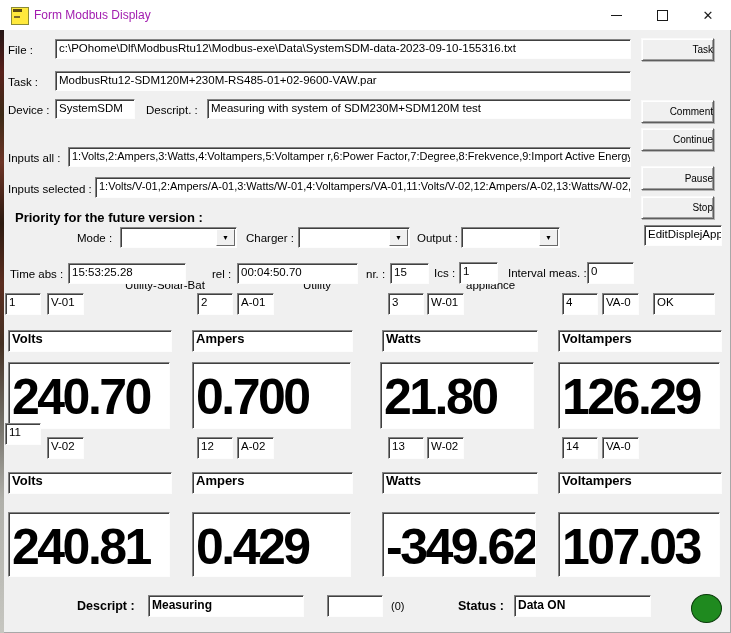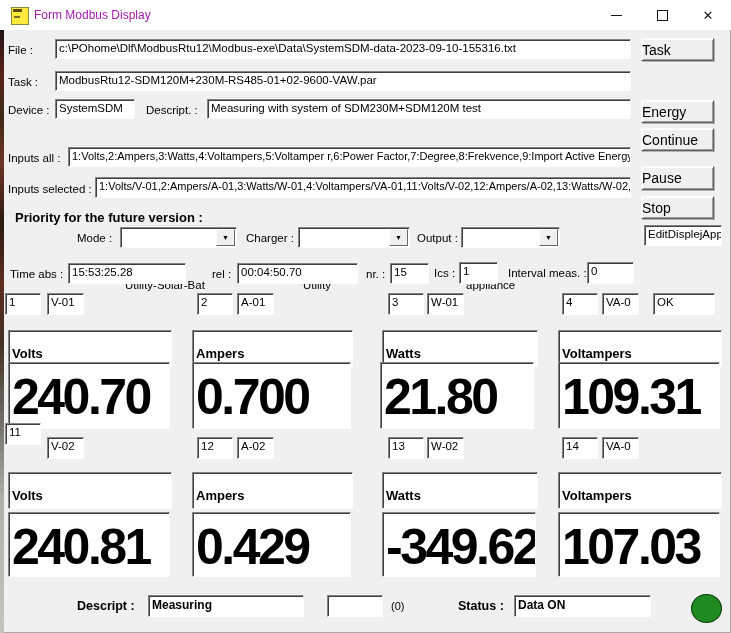--- a/index.html
+++ b/index.html
@@ -22,31 +22,31 @@
   
   .lbl { position:absolute; font-size:11.5px; color:#000; white-space:nowrap; }
   .lbl.b { font-weight:bold; font-size:12.5px;text-align:center; }
   .tb { position:absolute; background:#fff; font-size:11.5px; color:#000; white-space:nowrap; overflow:hidden;
         padding:2px 3px 0 3px; border:1px solid; border-color:#848484 #fdfdfd #fdfdfd #848484;
         box-shadow: inset 1px 1px 0 #404040; }
   .tb.small-font { font-size:11px; }
   .tb.boldtext { font-weight:bold; font-size:12px; }
   .btn { position:absolute; background:#f0f0f0; border:1px solid; border-color:#fafafa #5e5e5e #5e5e5e #fafafa;
          box-shadow: inset 1px 1px 0 #ffffff, inset -1px -1px 0 #9e9e9e, 1px 1px 0 rgba(0,0,0,0.25);
-         display:flex; align-items:center; justify-content:flex-start; font-size:14px; cursor:default; }
+         display:flex; align-items:center; justify-content:flex-end; font-size:10px; cursor:default; }
   .combo { position:absolute; background:#fff; border:1px solid; border-color:#848484 #fdfdfd #fdfdfd #848484;
            box-shadow: inset 1px 1px 0 #404040; }
   .combo .cval { position:absolute; left:4px; top:3px; font-size:11.5px; white-space:nowrap;margin-top:48px; }
   .combo .cbtn { position:absolute; right:1px; top:1px; bottom:1px; width:17px; background:#f0f0f0;
                  border:1px solid; border-color:#fff #6a6a6a #6a6a6a #fff;
                  display:flex; align-items:center; justify-content:center; }
   .combo .arrow { font-size:7px; color:#000; line-height:1; }
   
   .idbox { position:absolute; height:18px; }
-  .mlabel { position:absolute; height:20px; font-weight:bold; font-size:13px; padding-top:15px; }
+  .mlabel { position:absolute; height:20px; font-weight:bold; font-size:13px; padding-top:0; }
   .mval { position:absolute; font-weight:bold; font-size:50px; letter-spacing:-2.5px; line-height:62px;
           padding:3px 1px 0 3px; }
   .indicator { position:absolute; left:691px; top:594px; width:29px; height:27px; border-radius:50%;
                border:1px solid #0c3c0c; }
 </style>
 </head>
 <body>
 
 <div id="window">
 
@@ -78,21 +78,21 @@
     </div>
 
   <span class="lbl" style="left:8px;top:76px">Task :</span>
   <div class="tb" style="left:55px;top:71px;width:568px;height:16px">ModbusRtu12-SDM120M+230M-RS485-01+02-9600-VAW.par</div>
 
   <span class="lbl" style="left:8px;top:104px">Device :</span>
   <div class="tb" style="left:55px;top:99px;width:72px;height:16px">SystemSDM</div>
   <span class="lbl" style="left:146px;top:104px">Descript. :</span>
   <div class="tb" style="left:207px;top:99px;width:416px;height:16px">Measuring with system of SDM230M+SDM120M test</div>
   <div class="btn" style="left:641px;top:100px;width:71px;height:21px">
-      <span>Energy</span>
+      <span>Comment</span>
     </div>
   <div class="btn" style="left:641px;top:128px;width:71px;height:21px">
       <span>Continue</span>
     </div>
 
   <span class="lbl" style="left:8px;top:152px">Inputs all :</span>
   <div class="tb small-font" style="left:68px;top:147px;width:555px;height:16px">1:Volts,2:Ampers,3:Watts,4:Voltampers,5:Voltamper r,6:Power Factor,7:Degree,8:Frekvence,9:Import Active Energy,10</div>
 
   <span class="lbl" style="left:8px;top:183px">Inputs selected :</span>
   <div class="tb small-font" style="left:95px;top:177px;width:528px;height:17px">1:Volts/V-01,2:Ampers/A-01,3:Watts/W-01,4:Voltampers/VA-01,11:Volts/V-02,12:Ampers/A-02,13:Watts/W-02,</div>
@@ -149,21 +149,21 @@
   <div class="tb idbox" style="left:653px;top:293px;width:54px">OK</div>
 
   <div class="tb mlabel" style="left:8px;top:330px;width:156px">Volts</div>
   <div class="tb mlabel" style="left:192px;top:330px;width:153px">Ampers</div>
   <div class="tb mlabel" style="left:382px;top:330px;width:148px">Watts</div>
   <div class="tb mlabel" style="left:558px;top:330px;width:156px">Voltampers</div>
 
   <div class="tb mval" style="left:8px;top:362px;width:156px;height:62px">240.70</div>
   <div class="tb mval" style="left:192px;top:362px;width:153px;height:62px">0.700</div>
   <div class="tb mval" style="left:380px;top:362px;width:148px;height:62px">21.80</div>
-  <div class="tb mval" style="left:558px;top:362px;width:156px;height:62px">109.31</div>
+  <div class="tb mval" style="left:558px;top:362px;width:156px;height:62px">126.29</div>
 
   <div class="tb idbox" style="left:5px;top:423px;width:28px">11</div>
   <div class="tb idbox" style="left:47px;top:437px;width:29px">V-02</div>
   <div class="tb idbox" style="left:197px;top:437px;width:28px">12</div>
   <div class="tb idbox" style="left:237px;top:437px;width:29px">A-02</div>
   <div class="tb idbox" style="left:388px;top:437px;width:28px">13</div>
   <div class="tb idbox" style="left:427px;top:437px;width:29px">W-02</div>
   <div class="tb idbox" style="left:562px;top:437px;width:28px">14</div>
   <div class="tb idbox" style="left:602px;top:437px;width:29px">VA-0</div>
 

